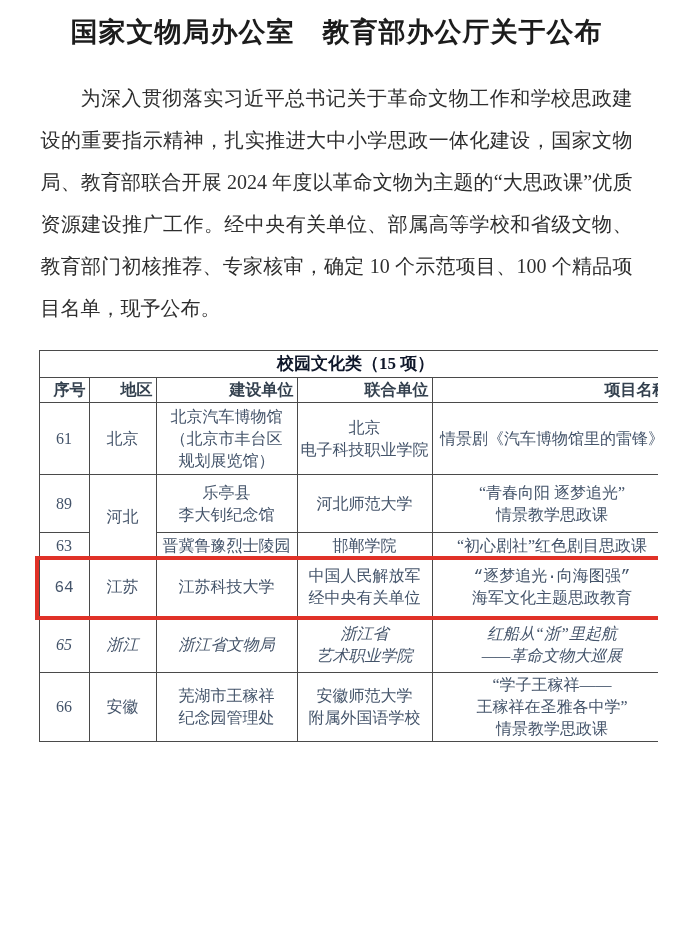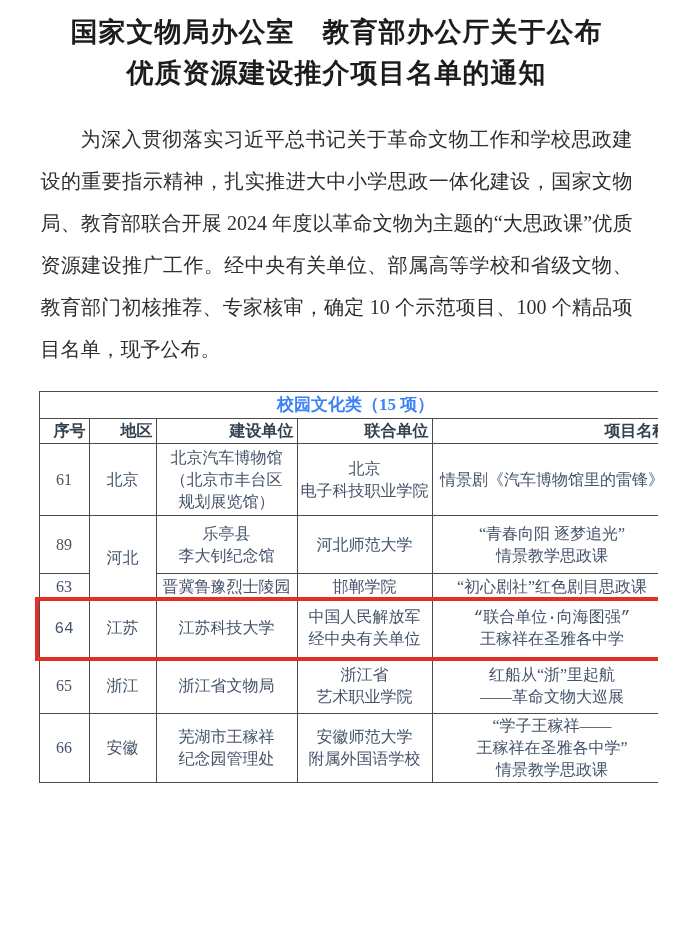--- a/index.html
+++ b/index.html
@@ -48,51 +48,50 @@
     text-align: center;
     vertical-align: middle;
     padding: 1px 3px;
     font-size: 16px;
     line-height: 22px;
   }
   tr.t-title td {
     height: 27px;
     font-weight: bold;
     font-size: 17px;
-    color: #3b82f6;
+    color: #0f172a;
     margin-top: 44px;
   }
   tr.t-head th {
     height: 25px;
     font-weight: bold;
     font-size: 16px;
     color: #33404e;
     text-align: right;
   }
   tr.r61 { height: 72px; }
   tr.r62 { height: 58px; }
   tr.r63 { height: 26px; }
   tr.r64 { height: 58px; font-family: Liberation Mono, monospace; }
-  tr.r65 { height: 56px; }
+  tr.r65 { height: 56px; font-style: italic; }
   tr.r66 { height: 66px; }
   .cell-line { display: block; }
   #highlight-box {
     position: absolute;
     border-style: solid;
     pointer-events: none;
   }
 </style>
 </head>
 <body>
 
 <div id="page">
 
   <div class="doc-title">
     <div>国家文物局办公室　教育部办公厅关于公布</div>
-    <div>优质资源建设推介项目名单的通知</div>
   </div>
 
   <div class="doc-body">
     <p class="indent">为深入贯彻落实习近平总书记关于革命文物工作和学校思政建设的重要指示精神，扎实推进大中小学思政一体化建设，国家文物局、教育部联合开展 2024 年度以革命文物为主题的“大思政课”优质资源建设推广工作。经中央有关单位、部属高等学校和省级文物、教育部门初核推荐、专家核审，确定 10 个示范项目、100 个精品项目名单，现予公布。</p>
   </div>
 
   <div class="notice-table">
     <table>
       <colgroup id="cols">
           <col style="width: 50px;">
@@ -159,22 +158,22 @@
             <td>64</td>
             <td>江苏</td>
             <td>
               <span class="cell-line">江苏科技大学</span>
             </td>
             <td>
               <span class="cell-line">中国人民解放军</span>
               <span class="cell-line">经中央有关单位</span>
             </td>
             <td>
-              <span class="cell-line">“联合单位·向海图强”</span>
-              <span class="cell-line">王稼祥在圣雅各中学</span>
+              <span class="cell-line">“逐梦追光·向海图强”</span>
+              <span class="cell-line">海军文化主题思政教育</span>
             </td>
           </tr>
           <tr class="r65">
             <td>65</td>
             <td>浙江</td>
             <td>
               <span class="cell-line">浙江省文物局</span>
             </td>
             <td>
               <span class="cell-line">浙江省</span>

